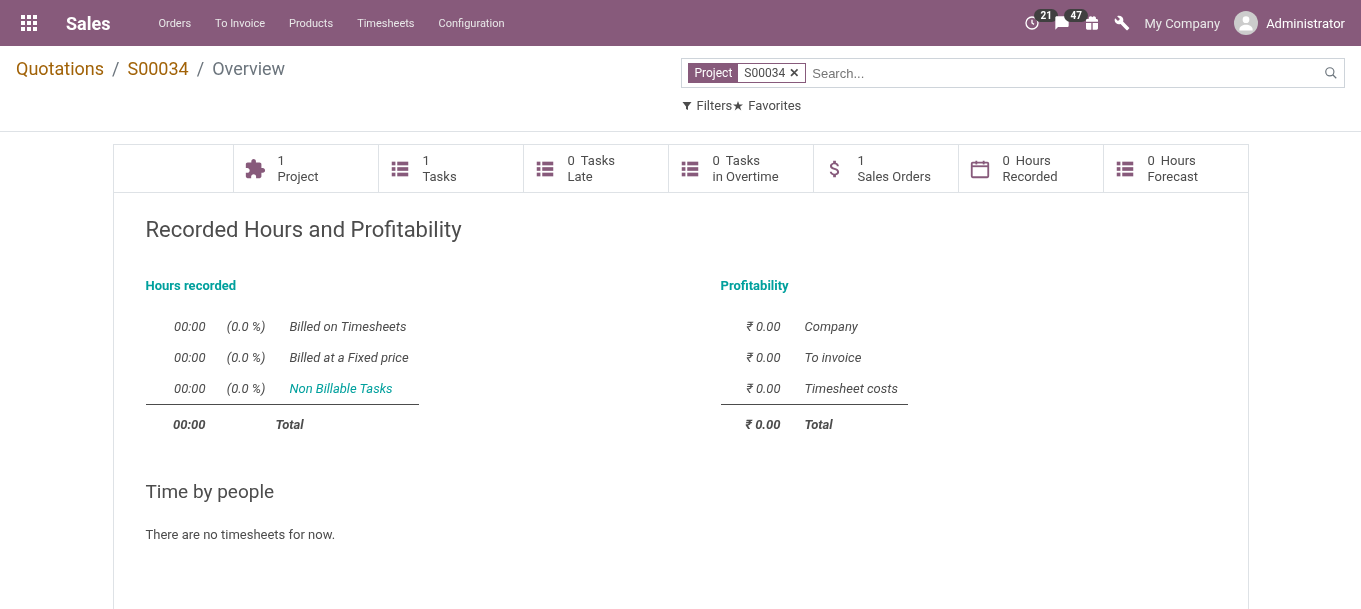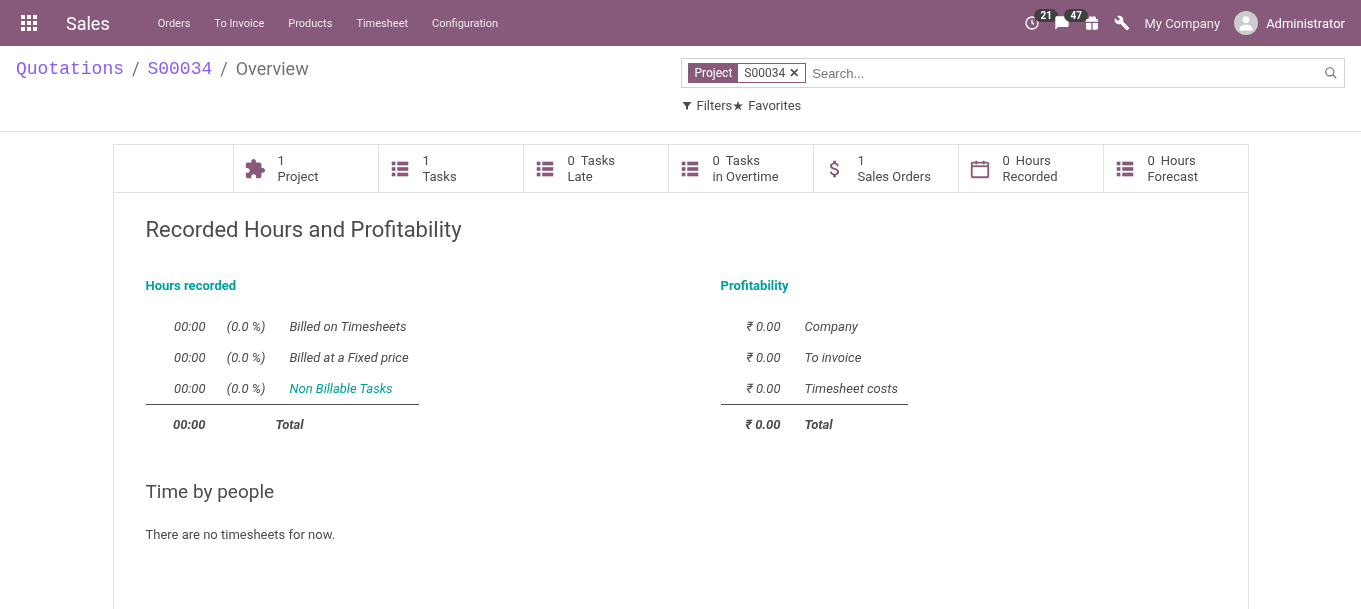--- a/index.html
+++ b/index.html
@@ -1,37 +1,37 @@
 <!DOCTYPE html>
 <html><head>
 <meta charset="utf-8">
 <style>
   * { box-sizing: border-box; margin: 0; padding: 0; }
   body { font-family: -apple-system, BlinkMacSystemFont, "Segoe UI", Roboto, "Helvetica Neue", Arial, sans-serif; font-size: 13px; color: #4c4c4c; background: #fff; width: 1361px; height: 609px; overflow: hidden; position: relative; }
 
   
   .navbar { background: #875a7b; height: 46px; display: flex; align-items: center; color: #fff; padding: 0 16px; }
   .nav-apps { width: 26px; height: 26px; display: flex; align-items: center; justify-content: center; cursor: pointer; margin-right: 24px; }
-  .nav-brand { font-size: 18px; font-weight: 400; color: #fff; margin-right: 48px; text-align: center; }
+  .nav-brand { font-size: 18px; font-weight: 700; color: #fff; margin-right: 48px; text-align: center; }
   .nav-menu { display: flex; gap: 24px; }
   .nav-menu-item { color: #e9e9e9; font-size: 11px; cursor: pointer; }
   .nav-spacer { flex: 1; }
   .nav-right { display: flex; align-items: center; gap: 14px; }
   .nav-icon-wrap { position: relative; display: flex; align-items: center; cursor: pointer; }
   .nav-badge { background: #404040; color: #fff; font-size: 10px; font-weight: 700; border-radius: 10px; padding: 1px 6px; position: absolute; top: -6px; left: 10px; }
   .nav-company { color: #e9e9e9; font-size: 13px; }
   .nav-user { display: flex; align-items: center; gap: 8px; cursor: pointer; }
   .avatar { width: 24px; height: 24px; border-radius: 50%; background: #ccc; display: flex; align-items: center; justify-content: center; }
 
   
   .control-panel { display: flex; padding: 12px 16px 0 16px; border-bottom: 1px solid #dee2e6; min-height: 86px; }
   .cp-left { flex: 0 0 50%; }
   .cp-right { flex: 0 0 50%; }
   .breadcrumb { display: flex; align-items: center; gap: 8px; font-size: 18px; }
-  .breadcrumb a { color: #8b5cf6; text-decoration: none; cursor: pointer; font-family: Liberation Mono, monospace; }
+  .breadcrumb a { color: #a16207; text-decoration: none; cursor: pointer; }
   .breadcrumb .sep { color: #6c757d; }
   .breadcrumb .current { color: #6c757d; }
 
   .search-wrap { border: 1px solid #ced4da; display: flex; align-items: center; padding: 2px 6px; height: 30px; }
   .search-facet { display: inline-flex; align-items: center; border: 1px solid #875a7b; font-size: 12px; margin-right: 6px; }
   .search-facet-label { background: #875a7b; color: #fff; padding: 2px 6px; }
   .search-facet-value { padding: 2px 6px; color: #4c4c4c; display: flex; align-items: center; gap: 4px; }
   .search-input { border: none; outline: none; flex: 1; font-size: 13px; color: #6c757d; }
   .search-icon-right { color: #6c757d; cursor: pointer; margin-left: auto; }
 
@@ -94,21 +94,21 @@
         <rect x="0" y="12" width="4" height="4"></rect>
         <rect x="6" y="12" width="4" height="4"></rect>
         <rect x="12" y="12" width="4" height="4"></rect>
       </svg>
   </div>
   <div class="nav-brand">Sales</div>
   <div class="nav-menu">
     <div class="nav-menu-item">Orders</div>
     <div class="nav-menu-item">To Invoice</div>
     <div class="nav-menu-item">Products</div>
-    <div class="nav-menu-item">Timesheet</div>
+    <div class="nav-menu-item">Timesheets</div>
     <div class="nav-menu-item">Configuration</div>
   </div>
   <div class="nav-spacer"></div>
   <div class="nav-right">
     <div class="nav-icon-wrap">
       <svg width="16" height="16" viewBox="0 0 24 24" fill="none" stroke="#fff" stroke-width="2">
           <circle cx="12" cy="12" r="9"></circle>
           <path d="M12 7v5l3 2"></path>
         </svg>
       <span class="nav-badge">21</span>

